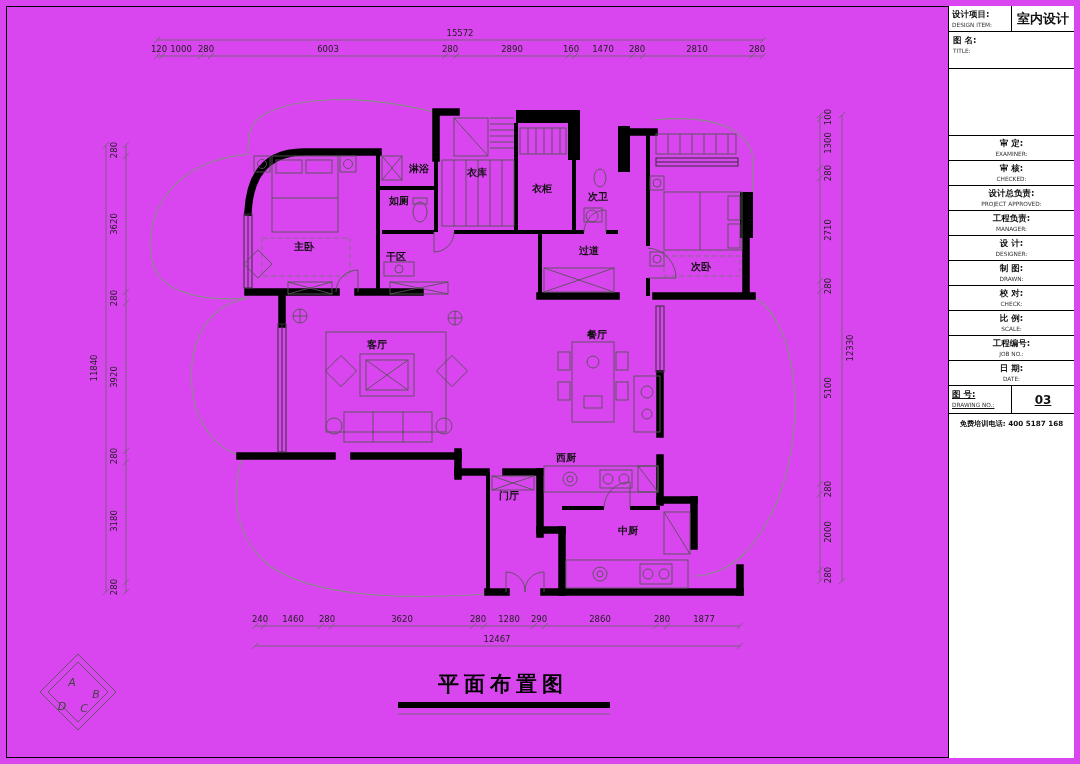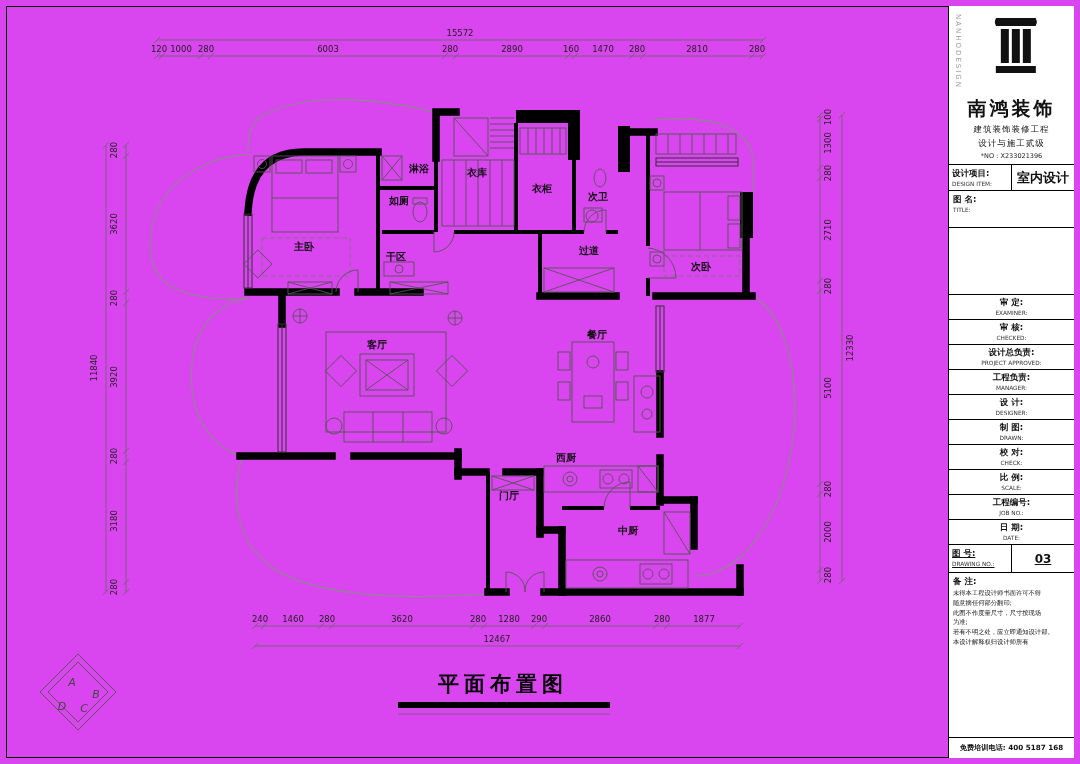--- a/index.html
+++ b/index.html
@@ -325,38 +325,20 @@
       <polygon class="f" points="78,654 116,692 78,730 40,692"></polygon>
       <polygon class="f" points="78,662 108,692 78,722 48,692"></polygon>
       <text class="lg" x="72" y="686">A</text>
       <text class="lg" x="62" y="710">D</text>
       <text class="lg" x="84" y="712">C</text>
       <text class="lg" x="96" y="698">B</text>
     </g>
   </svg>
 
   <aside class="tb">
-    <div class="tb-brand">
-      <div class="tb-logo">
-        <div class="tb-vert">NANHODESIGN</div>
-        <svg class="col-icon" width="48" height="58" viewBox="0 0 48 58">
-          <rect x="4" y="0" width="40" height="8" fill="#111"></rect>
-          <circle cx="7" cy="4" r="4" fill="#111"></circle>
-            <circle cx="41" cy="4" r="4" fill="#111"></circle>
-          <rect x="9" y="11" width="8" height="34" fill="#111"></rect>
-          <rect x="20" y="11" width="8" height="34" fill="#111"></rect>
-          <rect x="31" y="11" width="8" height="34" fill="#111"></rect>
-          <rect x="4" y="48" width="40" height="7" fill="#111"></rect>
-        </svg>
-      </div>
-      <div class="tb-name">南鸿装饰</div>
-      <div class="tb-sub">建筑装饰装修工程</div>
-      <div class="tb-sub">设计与施工贰级</div>
-      <div class="tb-no">*NO：X233021396</div>
-    </div>
 
 
     <div class="tb-split">
       <div class="cell-l">
         <div class="lab">设计项目:</div>
         <div class="sub">DESIGN ITEM:</div>
       </div>
       <div class="cell-r">室内设计</div>
     </div>
 
@@ -409,25 +391,16 @@
     </div>
 
     <div class="tb-no-row">
       <div class="cell-l">
         <div class="lab">图  号:</div>
         <div class="sub">DRAWING NO.:</div>
       </div>
       <div class="cell-r">03</div>
     </div>
 
-    <div class="tb-notes">
-      <div class="lab">备  注:</div>
-      <div class="note">未得本工程设计师书面许可不得</div>
-      <div class="note">随意摘任何部分翻印;</div>
-      <div class="note">此图不作度量尺寸，尺寸按现场</div>
-      <div class="note">为准;</div>
-      <div class="note">若有不明之处，应立即通知设计部。</div>
-      <div class="note">本设计解释权归设计师所有</div>
-    </div>
 
     <div class="tb-hot">免费培训电话: 400 5187 168</div>
   </aside>
 </div>
 
 </body></html>

